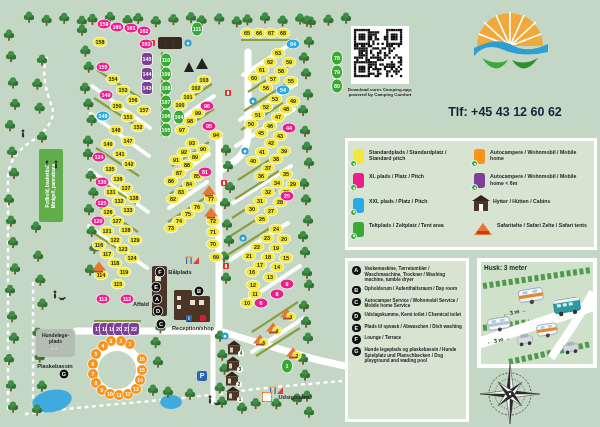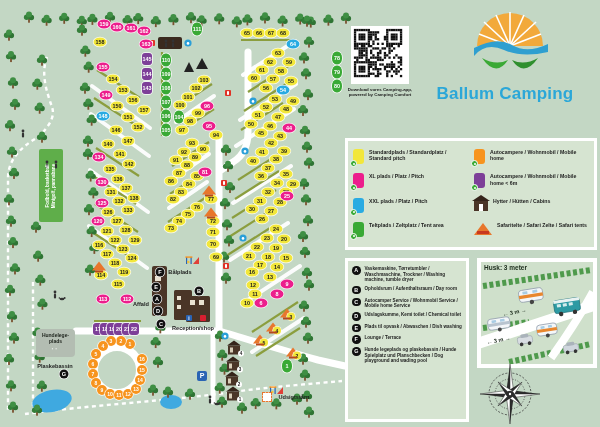--- a/index.html
+++ b/index.html
@@ -629,21 +629,21 @@
           <line x1="58" y1="38" x2="27" y2="26"></line>
         <line x1="58" y1="38" x2="72" y2="7"></line>
           <line x1="58" y1="38" x2="84" y2="14"></line>
         <line x1="58" y1="38" x2="89" y2="26"></line>
       </g>
     </g>
     <path d="M22,40 Q45,28 60,37 T96,36 L96,44 Q70,50 52,42 T22,48 Z" fill="#2f9fd0"></path>
     <path d="M30,50 Q44,70 56,52 Q44,58 30,50 Z" fill="#3aa935"></path>
     <path d="M86,50 Q72,70 60,52 Q72,58 86,50 Z" fill="#2f8f2e"></path>
   </svg>
-  <div id="brand-title" style="color: rgb(43, 167, 216);">Ballum Camping</div>
+  <div id="brand-phone" style="color: rgb(21, 34, 60);">Tlf: +45 43 12 60 62</div>
 
   <div id="legend-panel" class="panel">
     <div id="legend-grid">
         <div class="lg-item">
           <span class="chip" style="background: rgb(242, 231, 59);">
             <span class="badge"></span>
           </span>
           <span class="lg-label">Standardplads / Standardplatz / Standard pitch</span>
         </div>
         <div class="lg-item">

